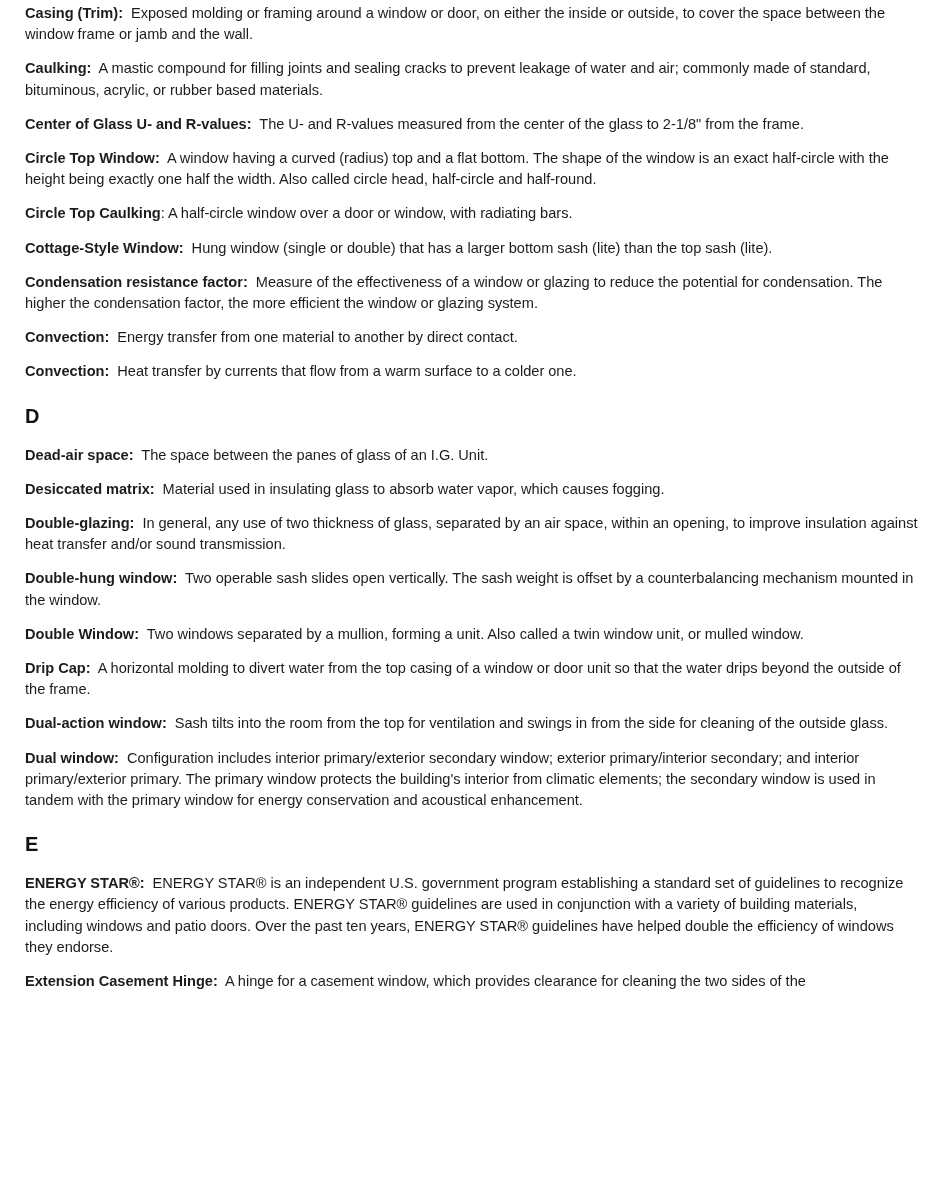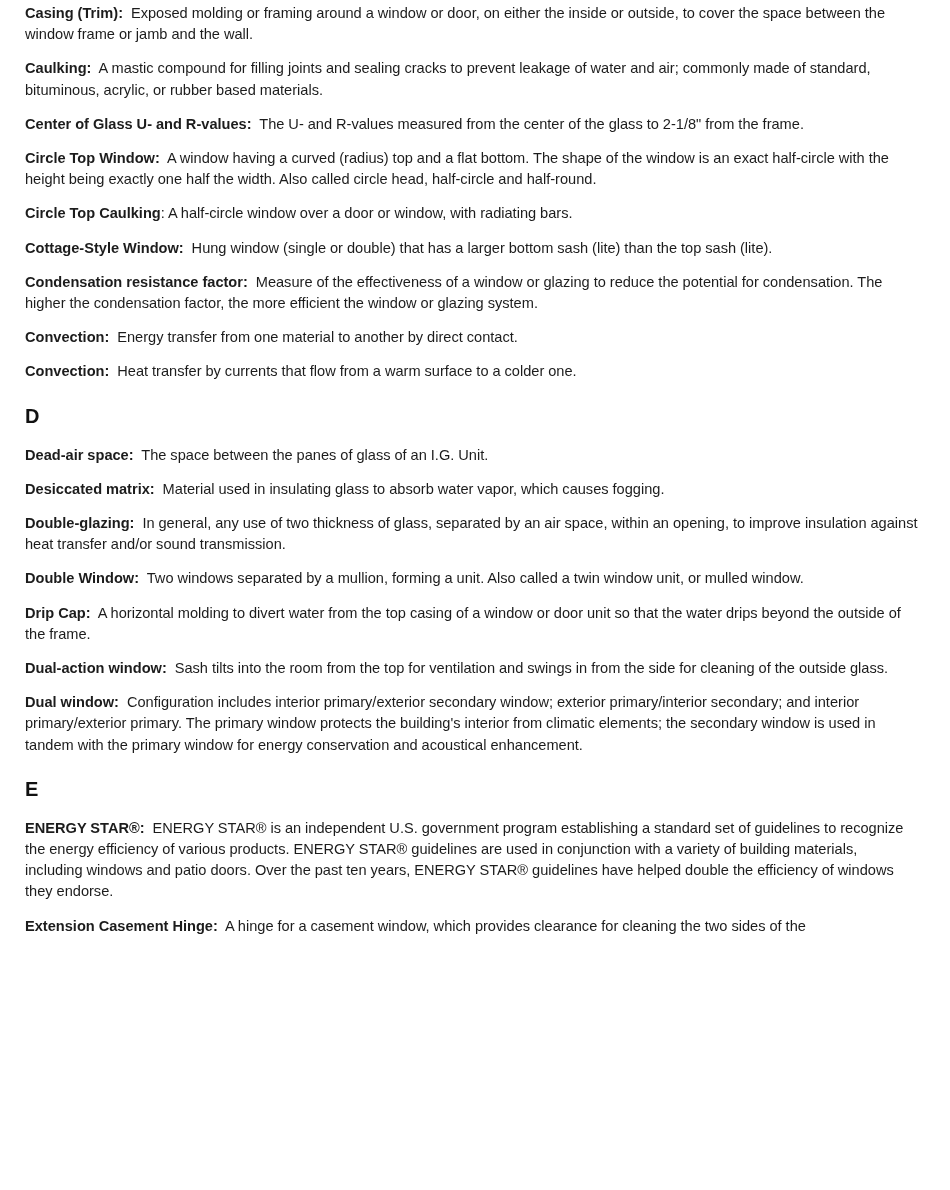--- a/index.html
+++ b/index.html
@@ -64,20 +64,21 @@
       <p class="entry"><span class="term">Circle Top Window:</span><span class="sep">  </span><span class="definition">A window having a curved (radius) top and a flat bottom.  The shape of the window is an exact half-circle with the height being exactly one half the width.  Also called circle head, half-circle and half-round.</span></p>
       <p class="entry"><span class="term">Circle Top Caulking</span><span class="sep"></span><span class="definition">: A half-circle window over a door or window, with radiating bars.</span></p>
       <p class="entry"><span class="term">Cottage-Style Window:</span><span class="sep">  </span><span class="definition">Hung window (single or double) that has a larger bottom sash (lite) than the top sash (lite).</span></p>
       <p class="entry"><span class="term">Condensation resistance factor:</span><span class="sep">  </span><span class="definition">Measure of the effectiveness of a window or glazing to reduce the potential for condensation. The higher the condensation factor, the more efficient the window or glazing system.</span></p>
       <p class="entry"><span class="term">Convection:</span><span class="sep">  </span><span class="definition">Energy transfer from one material to another by direct contact.</span></p>
       <p class="entry"><span class="term">Convection:</span><span class="sep">  </span><span class="definition">Heat transfer by currents that flow from a warm surface to a colder one.</span></p>
       <div class="letter-heading">D</div>
       <p class="entry"><span class="term">Dead-air space:</span><span class="sep">  </span><span class="definition">The space between the panes of glass of an I.G. Unit.</span></p>
       <p class="entry"><span class="term">Desiccated matrix:</span><span class="sep">  </span><span class="definition">Material used in insulating glass to absorb water vapor, which causes fogging.</span></p>
       <p class="entry"><span class="term">Double-glazing:</span><span class="sep">  </span><span class="definition">In general, any use of two thickness of glass, separated by an air space, within an opening, to improve insulation against heat transfer and/or sound transmission.</span></p>
+      <p class="entry"><span class="term">Double-hung window:</span><span class="sep">  </span><span class="definition">Two operable sash slides open vertically. The sash weight is offset by a counterbalancing mechanism mounted in the window.</span></p>
       <p class="entry"><span class="term">Double Window:</span><span class="sep">  </span><span class="definition">Two windows separated by a mullion, forming a unit.  Also called a twin window unit, or mulled window.</span></p>
       <p class="entry"><span class="term">Drip Cap:</span><span class="sep">  </span><span class="definition">A horizontal molding to divert water from the top casing of a window or door unit so that the water drips beyond the outside of the frame.</span></p>
       <p class="entry"><span class="term">Dual-action window:</span><span class="sep">  </span><span class="definition">Sash tilts into the room from the top for ventilation and swings in from the side for cleaning of the outside glass.</span></p>
       <p class="entry"><span class="term">Dual window:</span><span class="sep">  </span><span class="definition">Configuration includes interior primary/exterior secondary window; exterior primary/interior secondary; and interior primary/exterior primary. The primary window protects the building's interior from climatic elements; the secondary window is used in tandem with the primary window for energy conservation and acoustical enhancement.</span></p>
       <div class="letter-heading">E</div>
       <p class="entry"><span class="term">ENERGY STAR®:</span><span class="sep">  </span><span class="definition">ENERGY STAR® is an independent U.S. government program establishing a standard set of guidelines to recognize the energy efficiency of various products. ENERGY STAR® guidelines are used in conjunction with a variety of building materials, including windows and patio doors. Over the past ten years, ENERGY STAR® guidelines have helped double the efficiency of windows they endorse.</span></p>
       <p class="entry"><span class="term">Extension Casement Hinge:</span><span class="sep">  </span><span class="definition">A hinge for a casement window, which provides clearance for cleaning the two sides of the</span></p>
     </div>
 </div>
 

